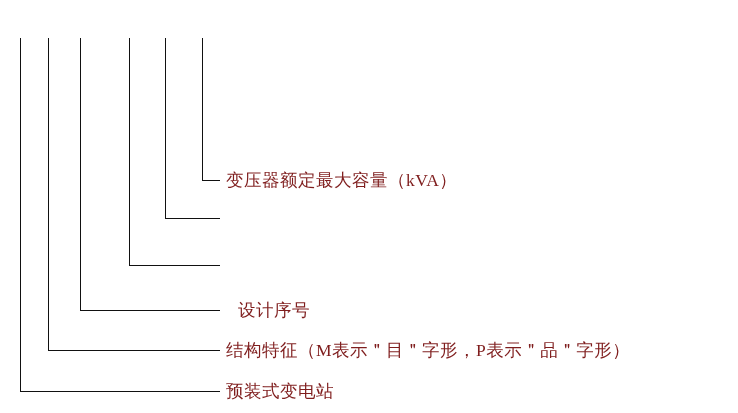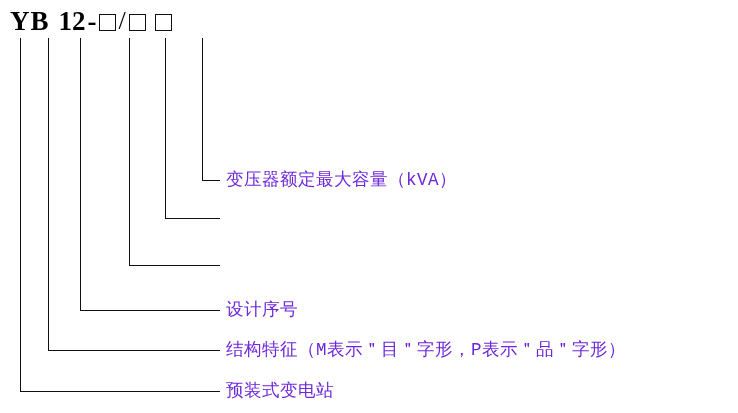--- a/index.html
+++ b/index.html
@@ -74,59 +74,50 @@
   }
   .hline {
     position: absolute;
     height: 0;
     border-top: 1.3px solid #111;
   }
 
   
   .label {
     position: absolute;
-    font-family: Liberation Mono, monospace;
+    font-family: Liberation Serif, serif;
     font-size: 17.5px;
-    color: #6d28d9;
+    color: #7f1d1d;
     white-space: nowrap;
     line-height: 1;
     letter-spacing: 0.5px;
   }
 </style>
 </head>
 <body>
 
 <div id="stage">
 
-  <div class="code-row">
-    <span class="code-letters">YB</span>
-    <span class="code-num">12</span>
-    <span class="code-dash">-</span>
-    <span class="box"></span>
-    <span class="code-slash">/</span>
-    <span class="box"></span>
-    <span class="box spaced"></span>
-  </div>
 
   <div class="vline" style="left:202px; top:38px; height:142px;"></div>
   <div class="hline" style="left:202px; top:180px; width:18px;"></div>
 
   <div class="vline" style="left:165px; top:38px; height:180px;"></div>
   <div class="hline" style="left:165px; top:218px; width:55px;"></div>
 
   <div class="vline" style="left:129px; top:38px; height:227px;"></div>
   <div class="hline" style="left:129px; top:265px; width:91px;"></div>
 
   <div class="vline" style="left:80px; top:38px; height:272px;"></div>
   <div class="hline" style="left:80px; top:310px; width:140px;"></div>
 
   <div class="vline" style="left:48px; top:38px; height:312px;"></div>
   <div class="hline" style="left:48px; top:350px; width:172px;"></div>
 
   <div class="vline" style="left:20px; top:38px; height:353px;"></div>
   <div class="hline" style="left:20px; top:391px; width:200px;"></div>
 
   <div class="label" style="left:226px; top:172px;">变压器额定最大容量（kVA）</div>
-  <div class="label" style="left:226px; top:302px;">设计序号</div>
+  <div class="label" style="left:238px; top:302px;">设计序号</div>
   <div class="label" style="left:226px; top:342px;">结构特征（M表示＂目＂字形，P表示＂品＂字形）</div>
   <div class="label" style="left:226px; top:383px;">预装式变电站</div>
 
 </div>
 
 </body></html>

